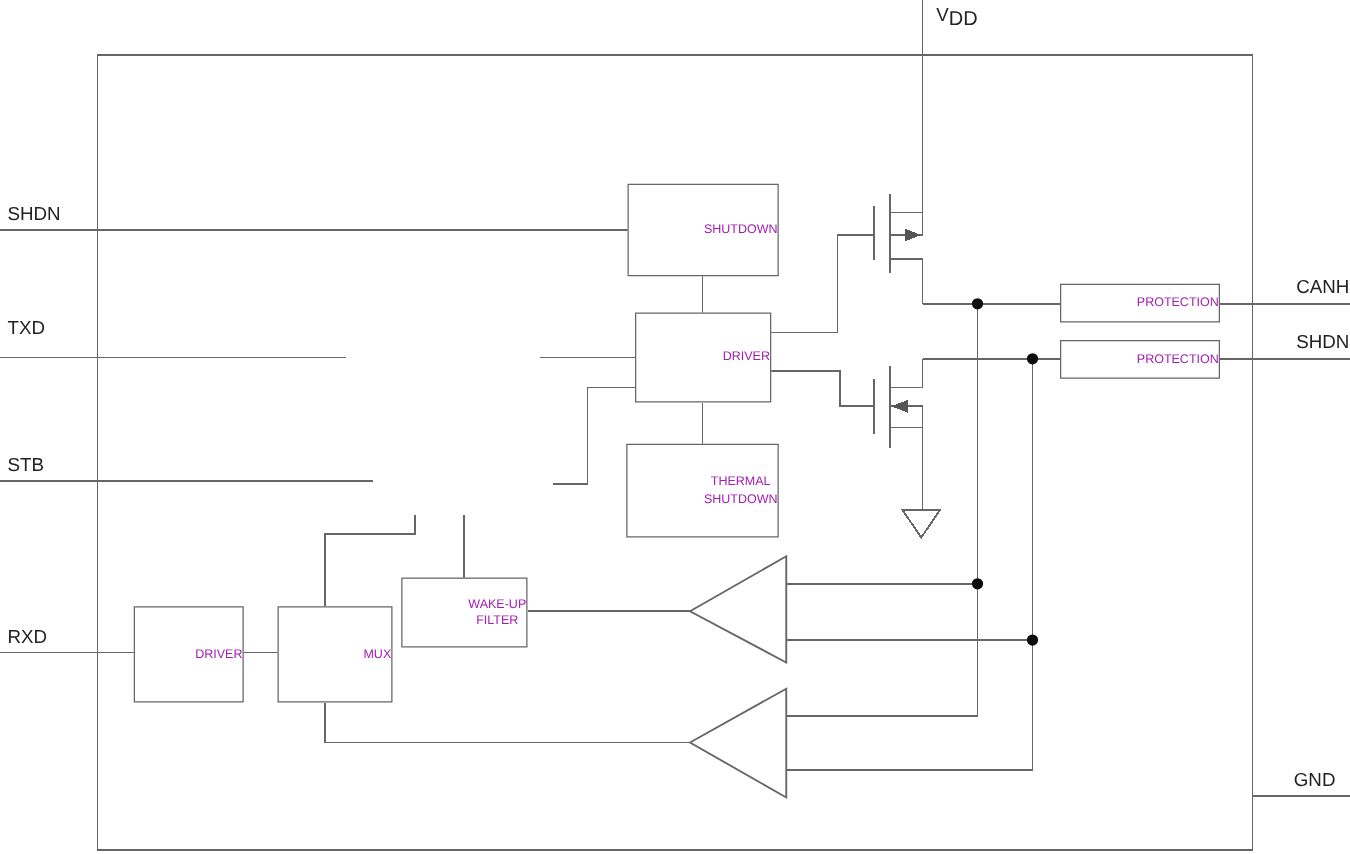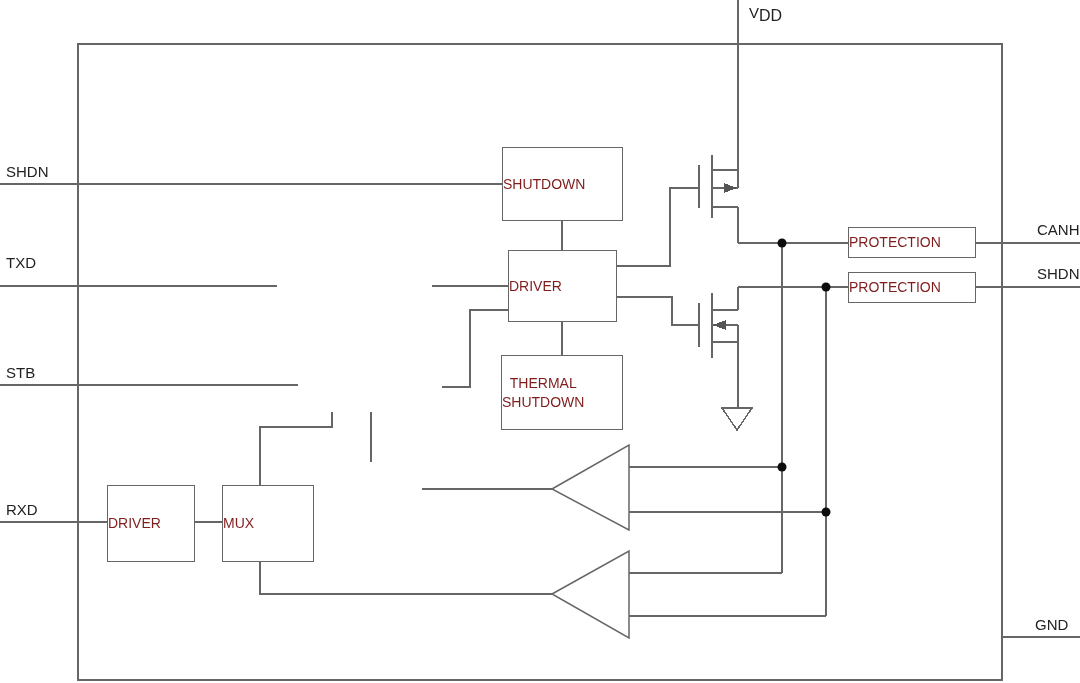--- a/index.html
+++ b/index.html
@@ -8,24 +8,24 @@
     width:1080px; height:683px;
     background:#ffffff;
     font-family:"Liberation Sans","DejaVu Sans",sans-serif;
     overflow:hidden;
   }
   svg.wires { position:absolute; left:0; top:0; width:1080px; height:683px; }
   .block {
     position:absolute;
     background:#ffffff;
     border:1.5px solid #666666;
-    display:flex; align-items:center; justify-content:flex-start;
+    display:flex; align-items:center; justify-content:flex-end;
     text-align:center;
-    color:#7f1d1d;
-    font-size:14px;
+    color:#a21caf;
+    font-size:10px;
     line-height:1.35;
     box-sizing:border-box;
   }
   .block span { white-space:pre-line; }
   .pin-label {
     position:absolute;
     color:#222222;
     font-size:15px;
     white-space:nowrap;
   }
@@ -115,20 +115,24 @@
   <div class="block" style="left:508px; top:250px; width:109px; height:72px;">
     <span>DRIVER</span>
   </div>
 
   <div class="block" style="left:501px; top:355px; width:122px; height:75px;">
     <span>THERMAL
 SHUTDOWN</span>
   </div>
 
 
+  <div class="block" style="left:321px; top:462px; width:101px; height:56px;">
+    <span>WAKE-UP
+FILTER</span>
+  </div>
 
   <div class="block" style="left:107px; top:485px; width:88px; height:77px;">
     <span>DRIVER</span>
   </div>
 
   <div class="block" style="left:222px; top:485px; width:92px; height:77px;">
     <span>MUX</span>
   </div>
 
   <div class="block" style="left:848px; top:227px; width:128px; height:31px;">

